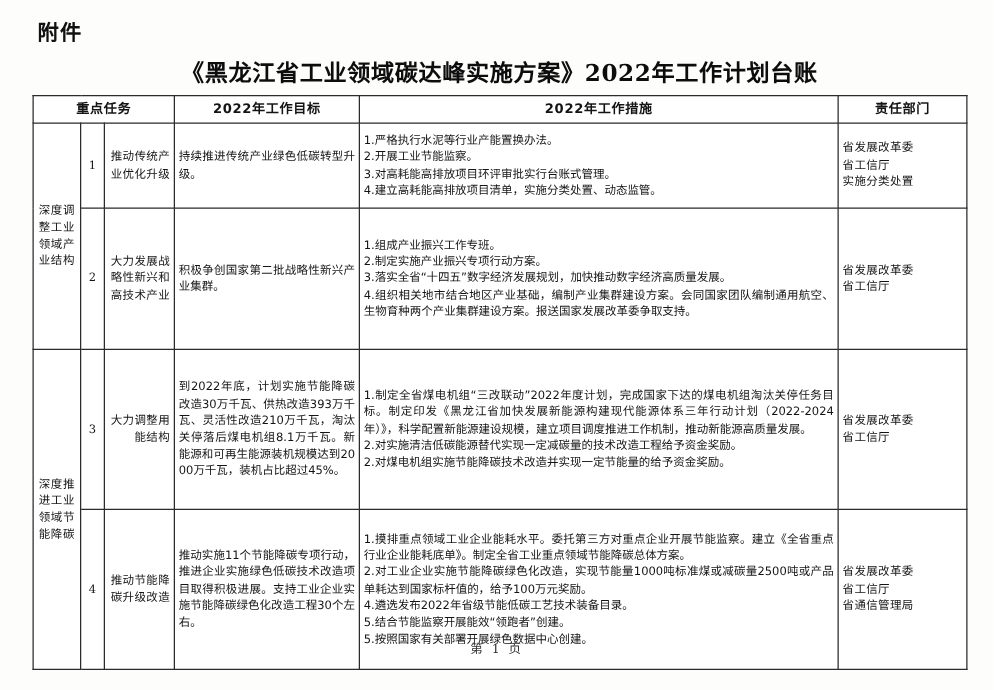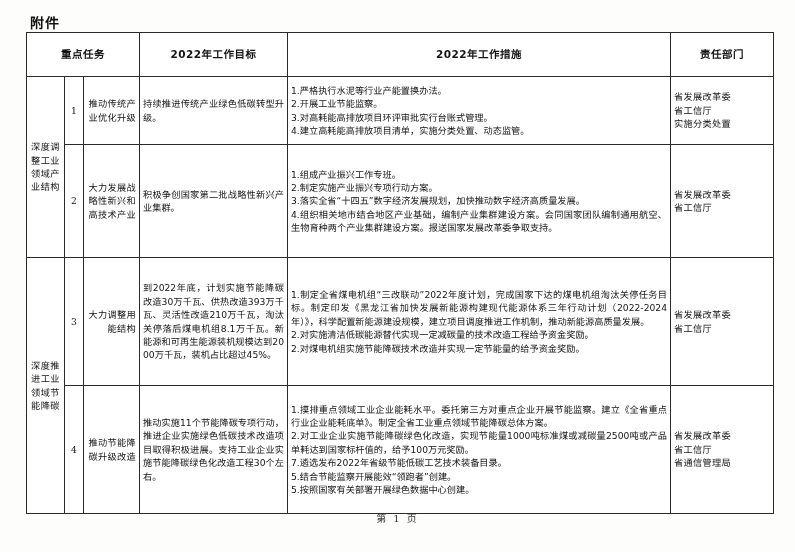--- a/index.html
+++ b/index.html
@@ -17,21 +17,21 @@
   }
   .page {
     width: 795px;
     height: 552px;
     box-sizing: border-box;
     padding: 10px 22px 0 26px;
     position: relative;
     background: #fdfdfc;
   }
   .attachment-label {
-    font-size: 14px;
+    font-size: 17px;
     font-weight: 700;
     letter-spacing: 1px;
     margin: 2px 0 0 4px;
     color: #111;
   }
   .doc-title {
     text-align: center;
     font-family: "DejaVu Serif", "Liberation Serif", serif;
     font-size: 18.5px;
     font-weight: 700;
@@ -54,21 +54,21 @@
     padding: 2px 3px;
     font-size: 9.2px;
     line-height: 1.45;
     color: #141414;
   }
   table.ledger thead th {
     text-align: center;
     font-weight: 700;
     font-size: 10.5px;
     height: 19px;
-    padding: 12px 2px;
+    padding: 1px 2px;
     letter-spacing: 0.5px;
   }
   
   col.c-cat   { width: 38px; }
   col.c-num   { width: 19px; }
   col.c-task  { width: 56px; }
   col.c-goal  { width: 148px; }
   col.c-meas  { width: 383px; }
   col.c-dept  { width: 103px; }
 
@@ -132,20 +132,21 @@
     color: #333;
   }
 </style>
 </head>
 <body>
 
 <div class="page">
 
   <div class="attachment-label">附件</div>
 
+  <div class="doc-title">《黑龙江省工业领域碳达峰实施方案》2022年工作计划台账</div>
 
   <table class="ledger">
     <colgroup>
       <col class="c-cat">
         <col class="c-num">
         <col class="c-task">
       <col class="c-goal">
         <col class="c-meas">
         <col class="c-dept">
     </colgroup>
@@ -209,21 +210,21 @@
         </td>
       </tr>
 
       <tr style="height:128px;">
         <td class="num-cell">4</td>
         <td class="task-cell">推动节能降碳升级改造</td>
         <td class="goal-cell">推动实施11个节能降碳专项行动，推进企业实施绿色低碳技术改造项目取得积极进展。支持工业企业实施节能降碳绿色化改造工程30个左右。</td>
         <td class="meas-cell">
           <span class="meas-line">1.摸排重点领域工业企业能耗水平。委托第三方对重点企业开展节能监察。建立《全省重点行业企业能耗底单》。制定全省工业重点领域节能降碳总体方案。</span>
           <span class="meas-line">2.对工业企业实施节能降碳绿色化改造，实现节能量1000吨标准煤或减碳量2500吨或产品单耗达到国家标杆值的，给予100万元奖励。</span>
-          <span class="meas-line">7.遴选发布2022年省级节能低碳工艺技术装备目录。</span>
+          <span class="meas-line">4.遴选发布2022年省级节能低碳工艺技术装备目录。</span>
           <span class="meas-line">5.结合节能监察开展能效“领跑者”创建。</span>
           <span class="meas-line">5.按照国家有关部署开展绿色数据中心创建。</span>
         </td>
         <td class="dept-cell">
           <span class="dept-line">省发展改革委</span>
           <span class="dept-line">省工信厅</span>
           <span class="dept-line">省通信管理局</span>
         </td>
       </tr>
 

